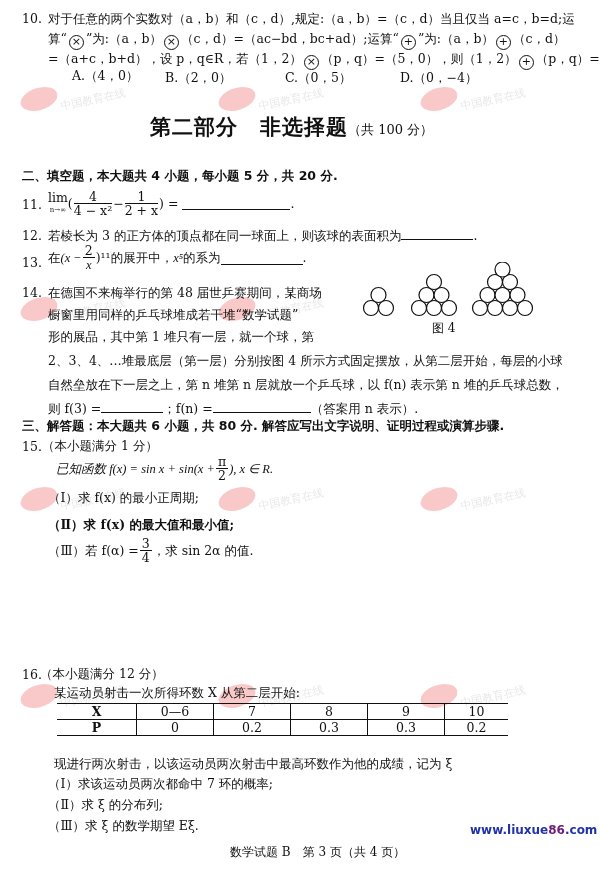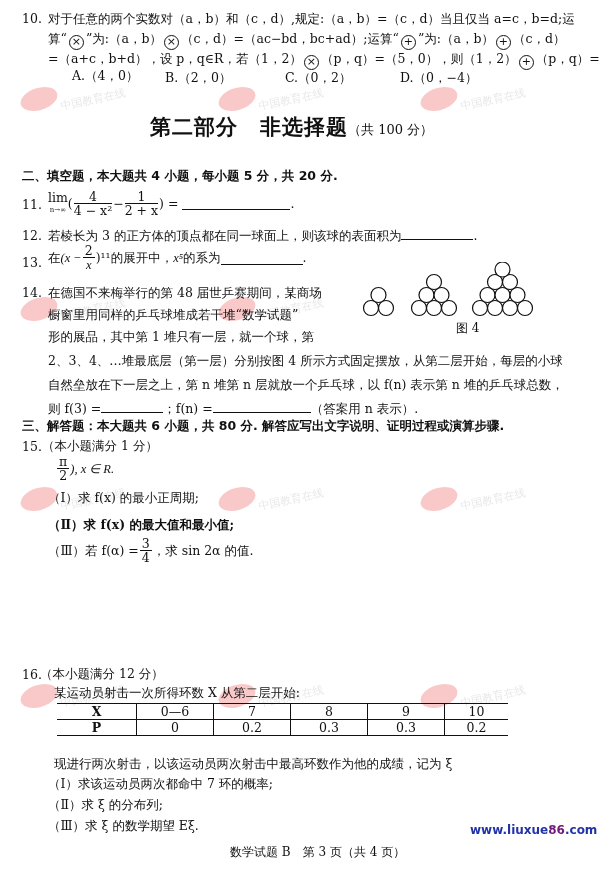--- a/index.html
+++ b/index.html
@@ -28,21 +28,21 @@
                font-size:12.5px; }
   table.dist td { border-top:1.5px solid #111; border-bottom:1.5px solid #111; text-align:center;
                   height:15px; padding:0; border-left:1px solid #111; }
   table.dist td:first-child { border-left:none; font-weight:bold; }
   .wm { position:absolute; pointer-events:none; opacity:0.35; }
   .wm .e { display:inline-block; width:38px; height:22px; border-radius:50% 50% 50% 50%;
            background:#e66; transform:rotate(-18deg); vertical-align:middle; }
   .wm .txt { display:inline-block; color:#bbb; font-size:11px; transform:rotate(-12deg);
              font-family:"DejaVu Sans", sans-serif; vertical-align:middle; margin-left:2px; }
   .fig { position:absolute; left:355px; top:262px; width:220px; height:80px; }
-  .fig-caption { position:absolute; left:432px; top:320px; font-size:12px;margin-left:24px; }
+  .fig-caption { position:absolute; left:432px; top:320px; font-size:12px; }
   .footer { position:absolute; left:230px; top:844px; font-size:12px; white-space:nowrap; }
   .logo { position:absolute; left:470px; top:826px; text-align:center; }
   .logo .cn { font-size:20px; font-weight:bold; color:#333; letter-spacing:1px;
               font-family:"DejaVu Sans", sans-serif; }
   .logo .url { font-size:12px; color:#2233aa; font-weight:bold; font-family:"DejaVu Sans", sans-serif; margin-top:-3px; }
   .logo .url .hl { color:#701a75; }
 </style>
 </head>
 <body>
 
@@ -83,21 +83,21 @@
 <div class="num" style="top:10px;">10.</div>
 <div class="line" style="top:10px;">对于任意的两个实数对（a，b）和（c，d）,规定:（a，b）=（c，d）当且仅当 a=c，b=d;运</div>
 <div class="line" style="top:30px;">
   <span>算“</span><span class="circ">×</span><span>”为:（a，b）</span><span class="circ">×</span><span>（c，d）=（ac−bd，bc+ad）;运算“</span><span class="circ">+</span><span>”为:（a，b）</span><span class="circ">+</span><span>（c，d）</span>
 </div>
 <div class="line" style="top:50px;">
   <span>=（a+c，b+d），设 p，q∈R，若（1，2）</span><span class="circ">×</span><span>（p，q）=（5，0），则（1，2）</span><span class="circ">+</span><span>（p，q）=</span>
 </div>
 <div class="abs" style="left:48px;top:68px;margin-left:24px;">A.（4，0）</div>
 <div class="abs" style="left:165px;top:70px;">B.（2，0）</div>
-<div class="abs" style="left:285px;top:70px;">C.（0，2）</div>
+<div class="abs" style="left:285px;top:70px;">C.（0，5）</div>
 <div class="abs" style="left:400px;top:70px;">D.（0，−4）</div>
 
 <div class="title">
   <span>第二部分　非选择题</span><span class="sub">（共 100 分）</span>
 </div>
 
 <div class="abs bold" style="left:22px;top:168px;font-size:12.5px;">二、填空题，本大题共 4 小题，每小题 5 分，共 20 分.</div>
 
 <div class="num" style="top:196px;">11.</div>
 <div class="abs" style="left:48px;top:190px;line-height:16px;">
@@ -154,21 +154,21 @@
     <circle cx="147.5" cy="7.5" r="7.5"></circle>
   </g>
 </svg>
 <div class="fig-caption">图 4</div>
 
 <div class="abs bold" style="left:22px;top:418px;font-size:12.5px;">三、解答题：本大题共 6 小题，共 80 分. 解答应写出文字说明、证明过程或演算步骤.</div>
 
 <div class="num" style="top:438px;">15.</div>
 <div class="abs" style="left:42px;top:438px;">（本小题满分 1 分）</div>
 <div class="abs" style="left:56px;top:455px;line-height:16px;">
-  <span class="frac"><span class="top">π</span><span>2</span></span><span style="vertical-align:middle;font-style:italic;font-family:'Liberation Serif',serif;">), x ∈ R.</span>
+  <span style="vertical-align:middle;font-style:italic;font-family:'Liberation Serif',serif;">已知函数 f(x) = sin x + sin(x +</span><span class="frac"><span class="top">π</span><span>2</span></span><span style="vertical-align:middle;font-style:italic;font-family:'Liberation Serif',serif;">), x ∈ R.</span>
 </div>
 <div class="abs" style="left:48px;top:490px;">（Ⅰ）求 f(x) 的最小正周期;</div>
 <div class="abs" style="left:48px;top:517px;font-weight:bold;">（Ⅱ）求 f(x) 的最大值和最小值;</div>
 <div class="abs" style="left:48px;top:537px;line-height:16px;">
   <span style="vertical-align:middle;">（Ⅲ）若 f(α) =</span><span class="frac"><span class="top">3</span><span>4</span></span><span style="vertical-align:middle;">，求 sin 2α 的值.</span>
 </div>
 
 <div class="num" style="top:666px;">16.</div>
 <div class="abs" style="left:40px;top:666px;">（本小题满分 12 分）</div>
 <div class="abs" style="left:54px;top:685px;">某运动员射击一次所得环数 X 从第二层开始:</div>

